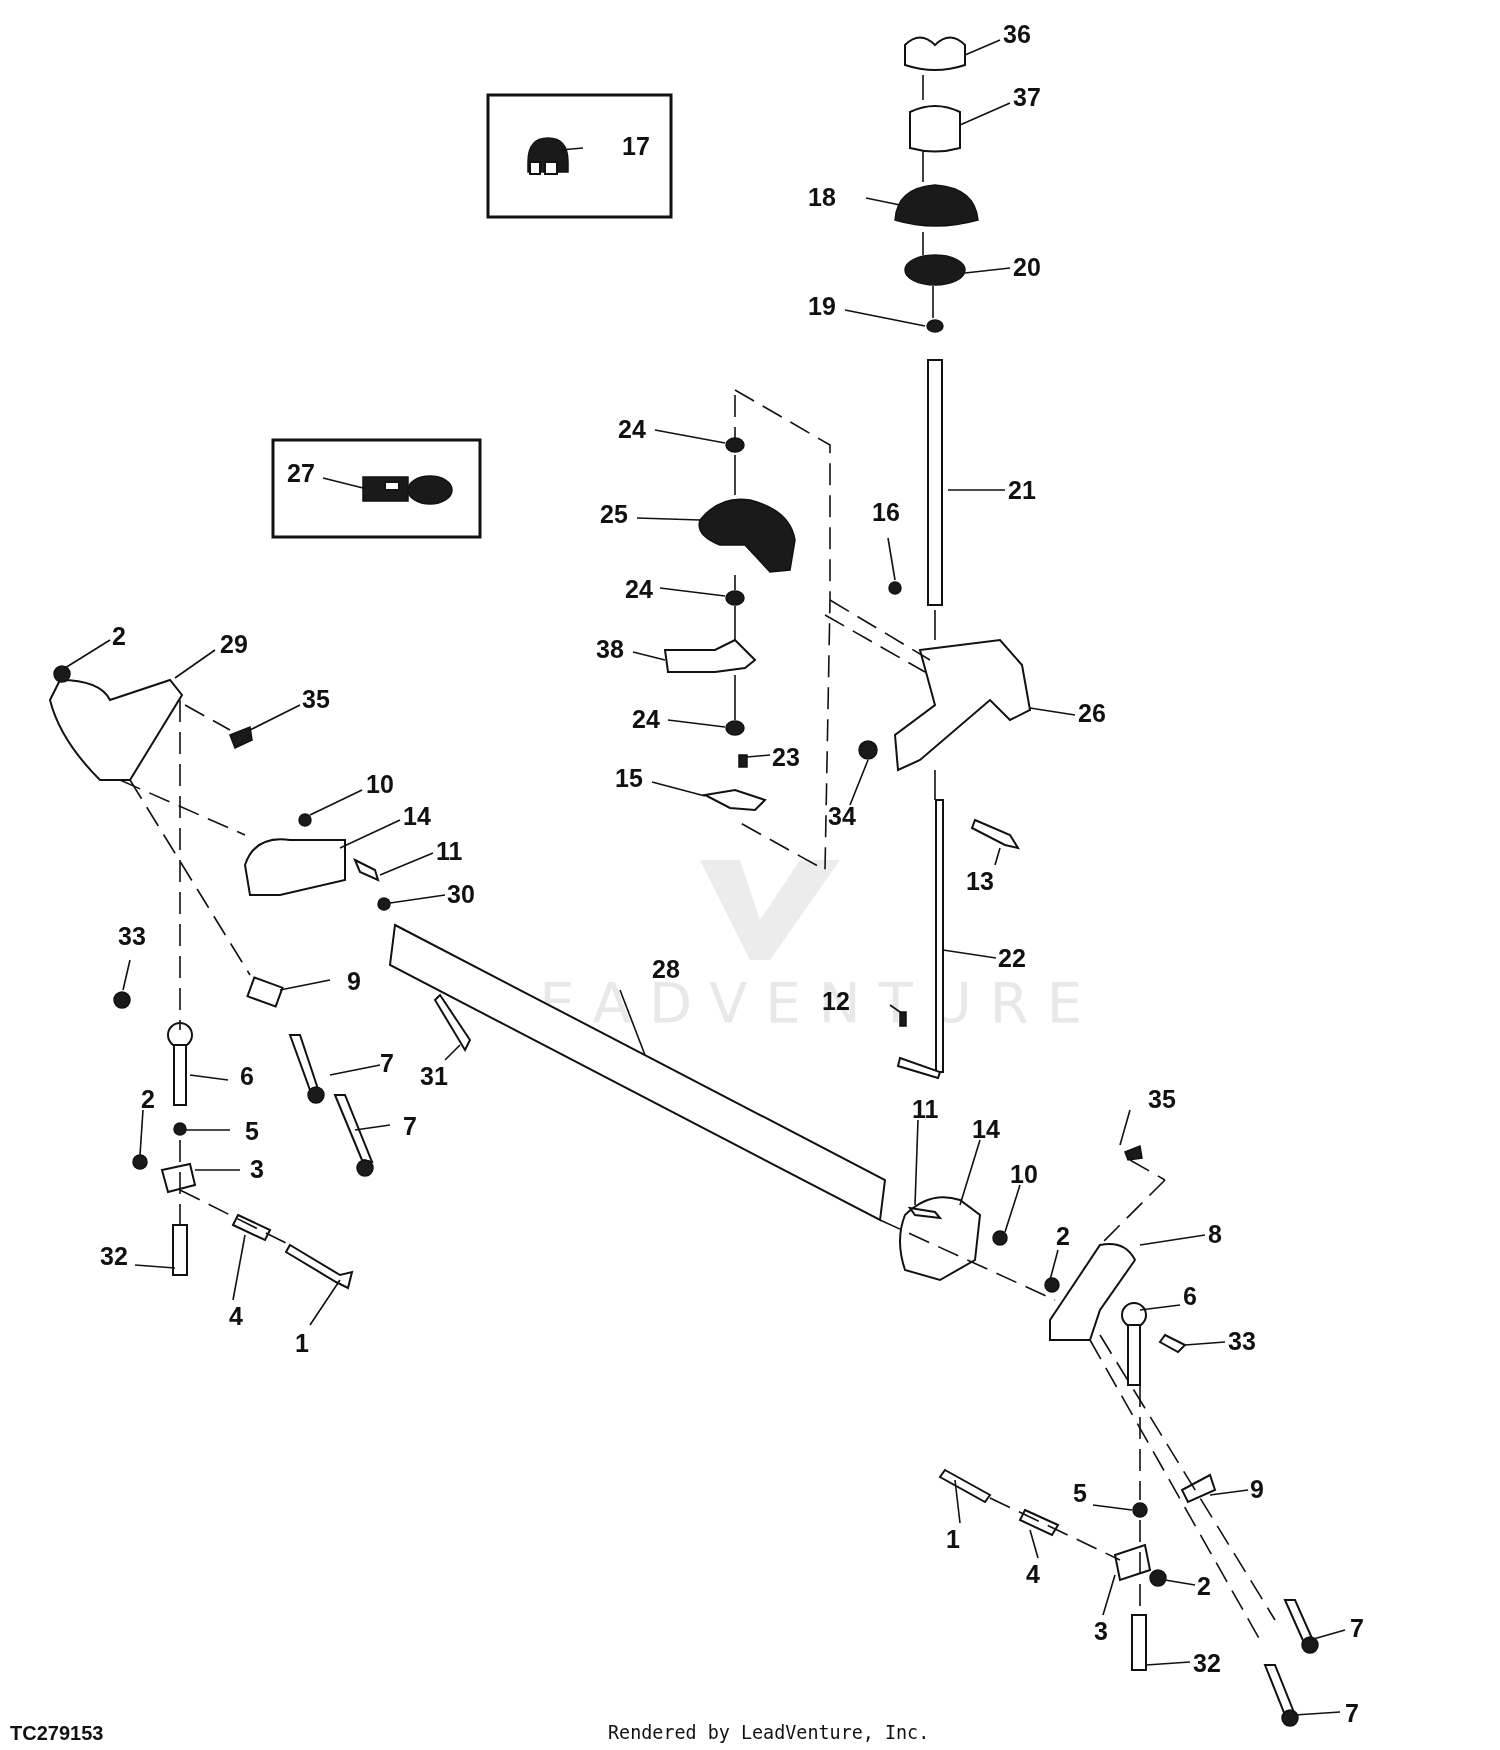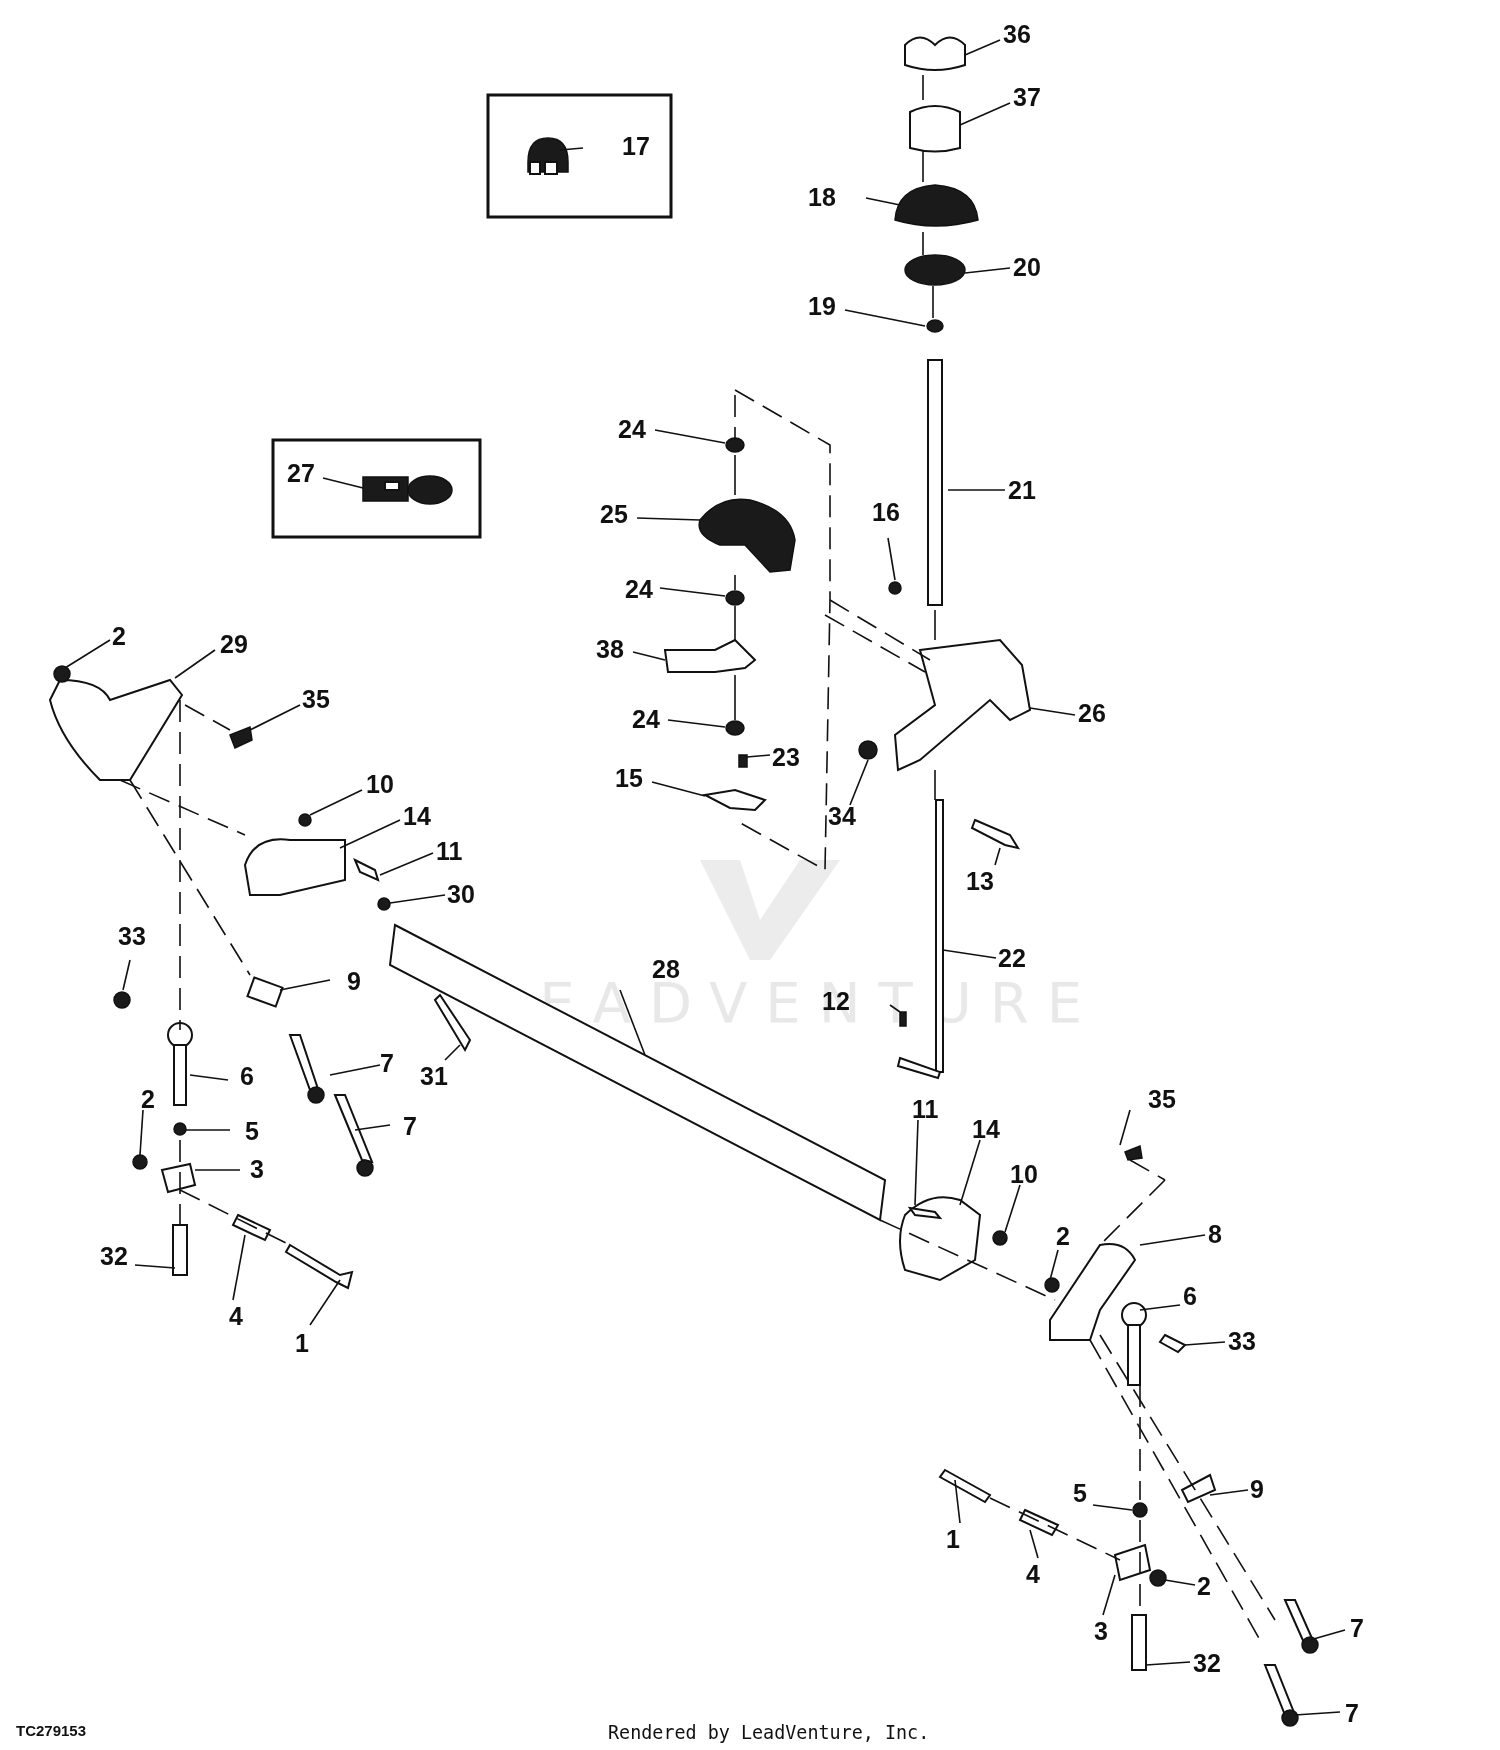--- a/index.html
+++ b/index.html
@@ -6,21 +6,21 @@
   body { width:1500px; height:1750px; position:relative; overflow:hidden; font-family:"Liberation Sans", sans-serif; }
   #diagram { position:absolute; left:0; top:0; width:1500px; height:1750px; }
   .callout { font-family:"Liberation Sans", sans-serif; font-weight:bold; font-size:25px; fill:#111; }
   .leader { stroke:#111; stroke-width:1.6; fill:none; }
   .dash { stroke:#111; stroke-width:1.6; fill:none; stroke-dasharray:22 10; }
   .part { fill:#1a1a1a; stroke:#111; stroke-width:1.5; }
   .part-light { fill:#fff; stroke:#111; stroke-width:2; }
   .inset { fill:none; stroke:#111; stroke-width:3; }
   .watermark { font-family:"DejaVu Sans", sans-serif; font-size:56px; fill:#e8e8e8; letter-spacing:18px; }
   .wm-logo { fill:#ececec; }
-  .footer-id { position:absolute; left:16px; top:1722px; font-family:"Liberation Sans", sans-serif; font-weight:bold; font-size:15px; color:#111; }
+  .footer-id { position:absolute; left:10px; top:1722px; font-family:"Liberation Sans", sans-serif; font-weight:bold; font-size:20px; color:#111; }
   .footer-credit { position:absolute; left:608px; top:1720px; font-family:"DejaVu Sans Mono", monospace; font-size:20px; color:#111; transform:scaleX(0.92); transform-origin:left; }
 </style>
 </head>
 <body>
 
 <svg id="diagram" viewBox="0 0 1500 1750" xmlns="http://www.w3.org/2000/svg">
 
   <g>
     <path class="wm-logo" d="M700 860 L740 860 L760 920 L800 860 L840 860 L770 960 L750 960 Z"></path>
     <text class="watermark" x="490" y="1022">LEADVENTURE</text>

